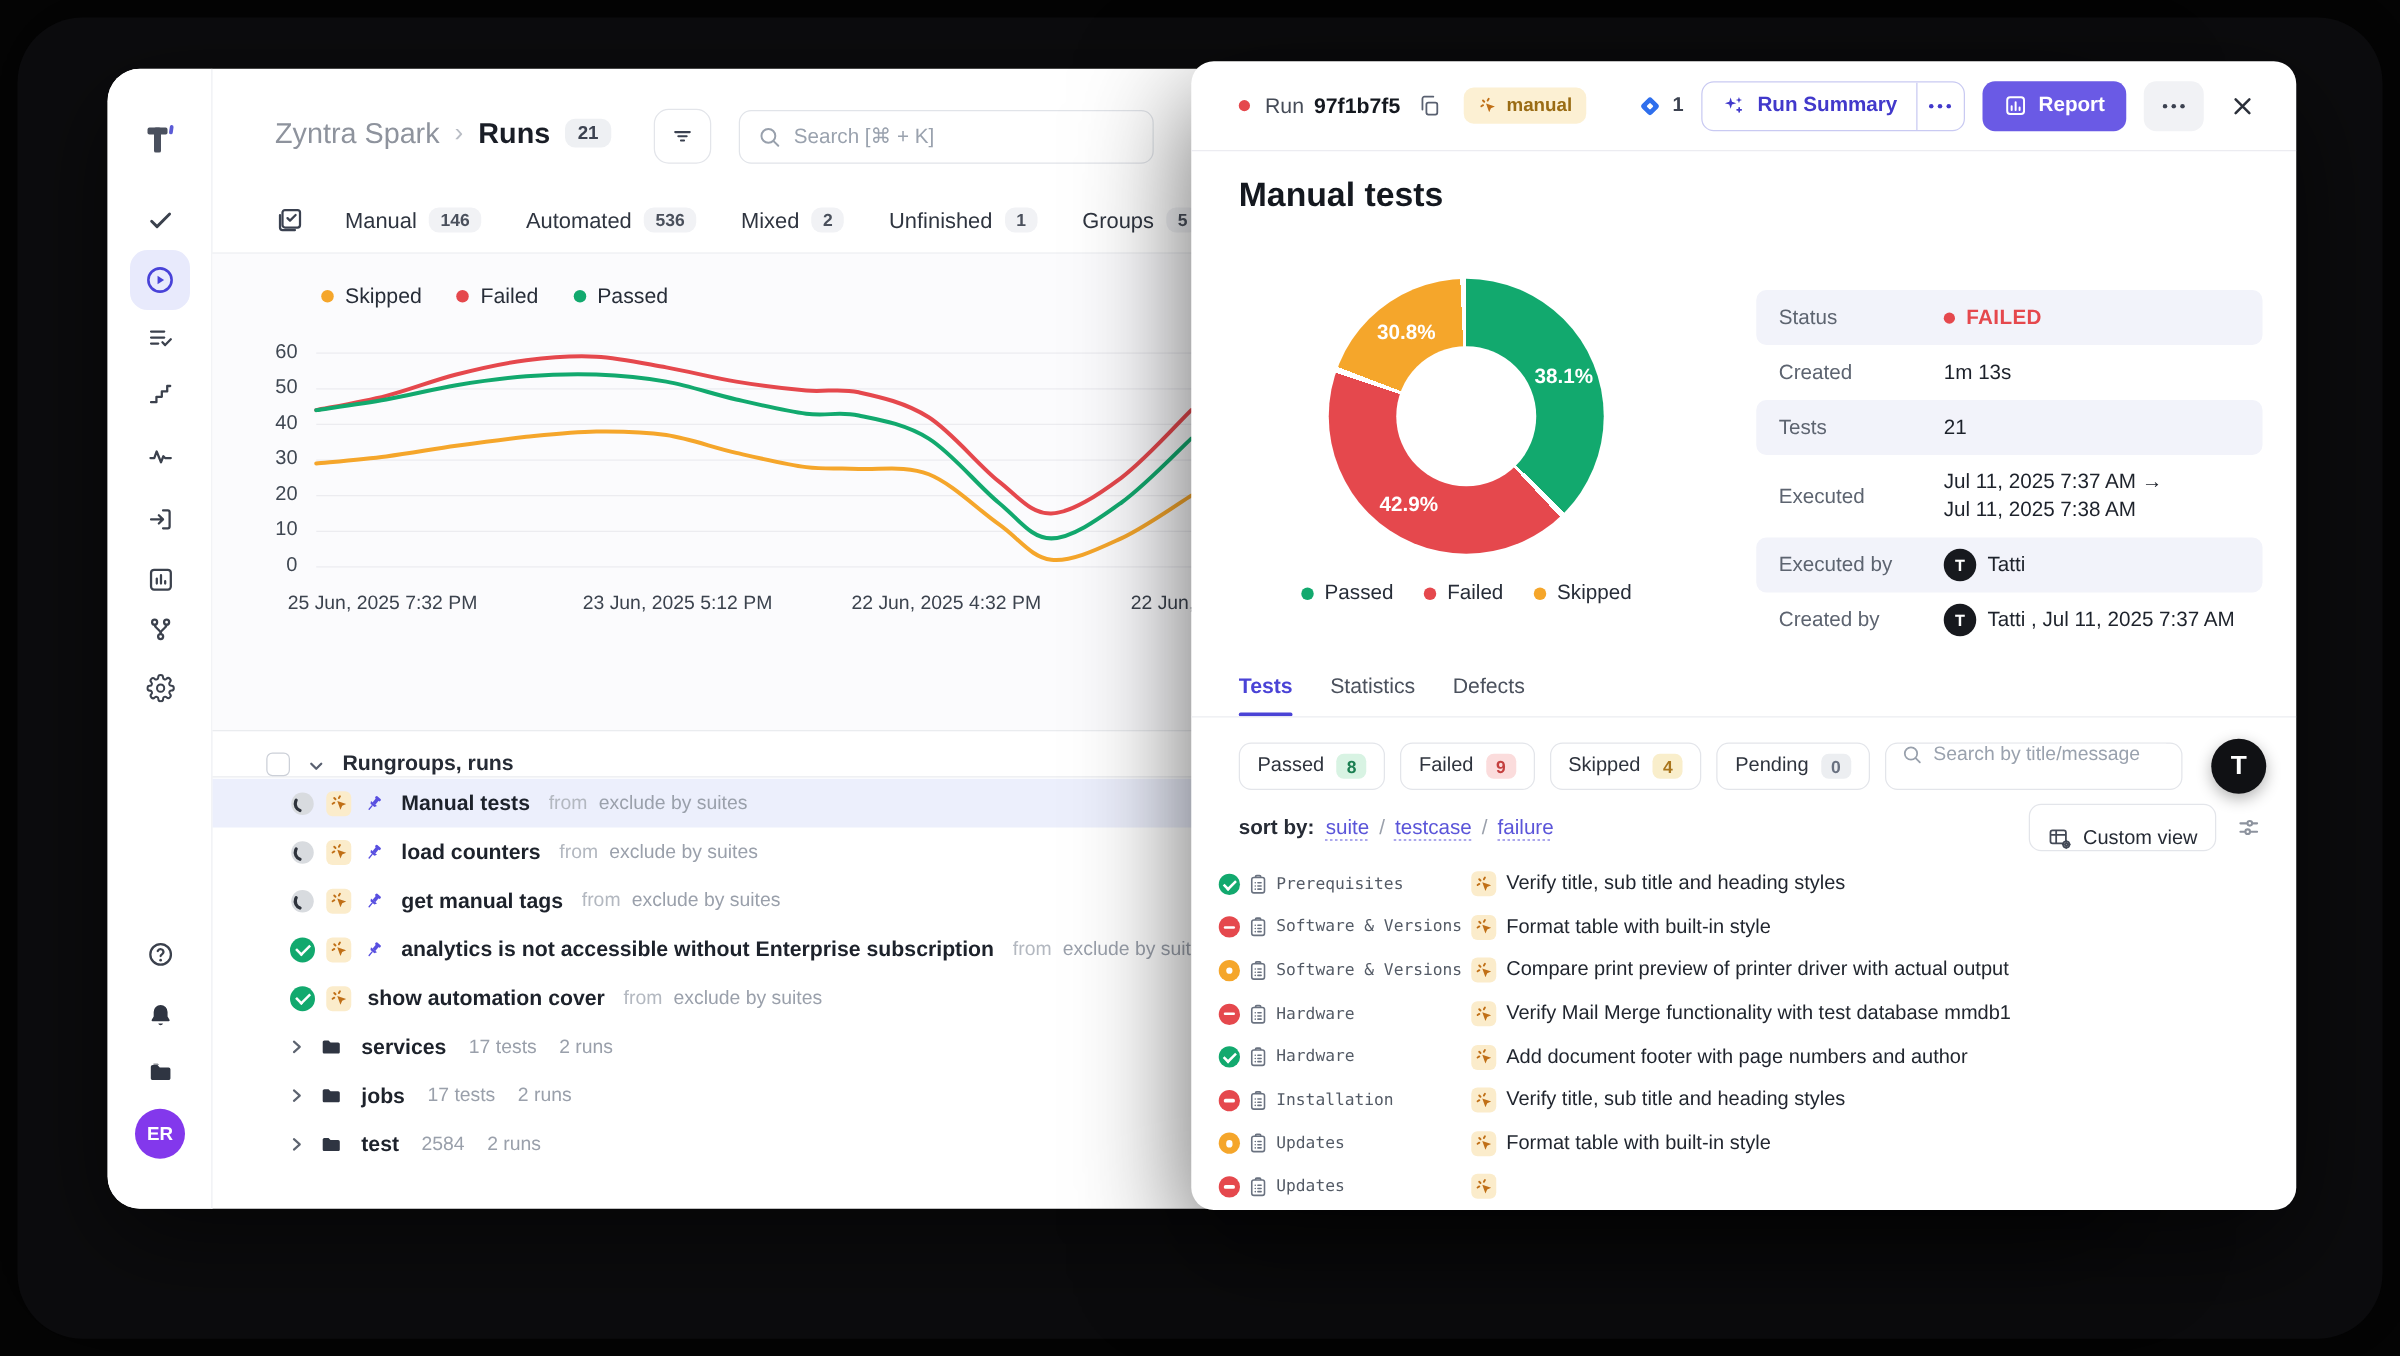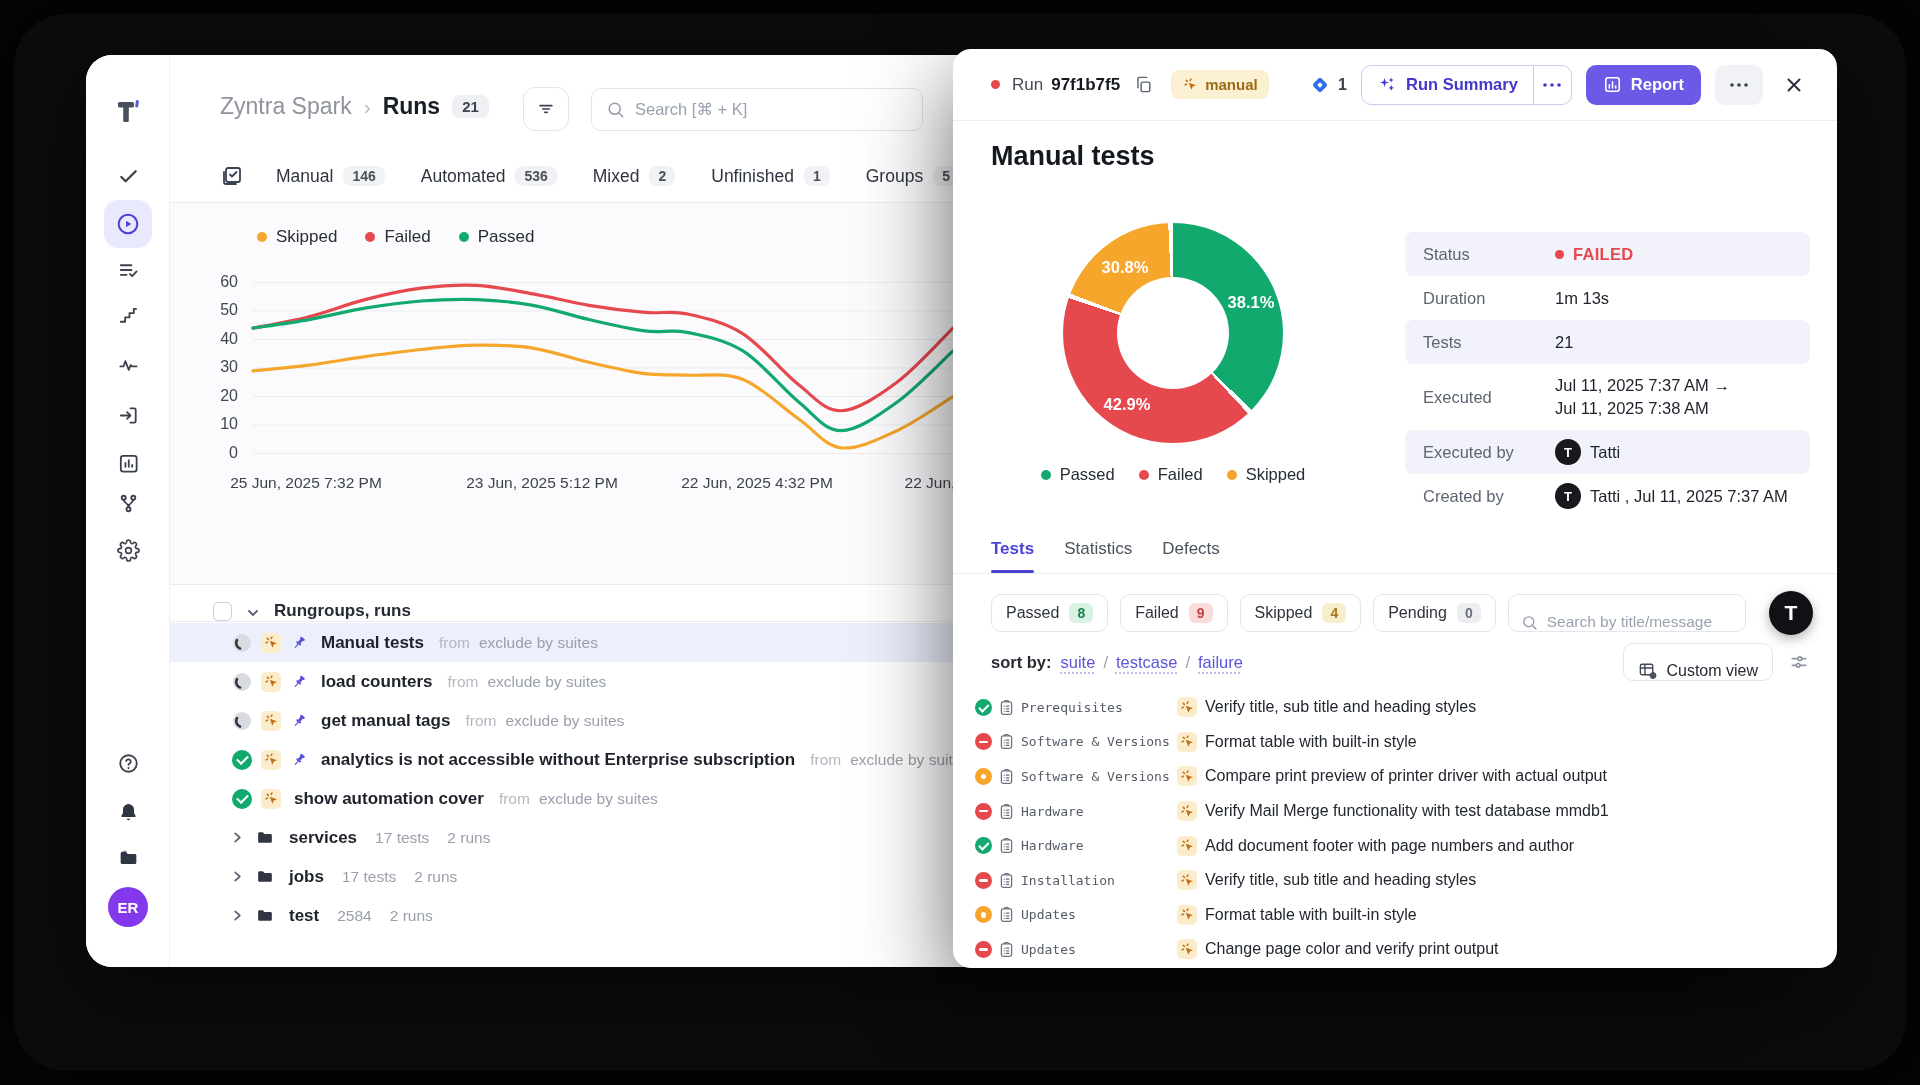--- a/index.html
+++ b/index.html
@@ -120,21 +120,21 @@
   .dw-tabs { position:absolute; left:38px; top:489px; display:flex; gap:30px; }
   .dw-tab { font-size:17px; color:#4b515d; font-weight:500; cursor:pointer; position:relative; line-height:22px; }
   .dw-tab.active { color:#4a43d6; font-weight:600; }
   .dw-tab.active::after { content:""; position:absolute; left:0; right:0; bottom:-13px; height:3px; background:#4a43d6; border-radius:2px; }
   .dw-tabs-divider { position:absolute; left:0; right:0; top:524px; height:1px; background:#ecedf1; }
 
   .chips-row { position:absolute; left:38px; top:545px; display:flex; gap:12px; align-items:center; }
   .chip { display:flex; align-items:center; gap:10px; height:38px; padding:0 14px; border:1px solid #e3e5ea; border-radius:10px;
           background:#fff; font-size:16px; color:#2e333d; font-weight:500; cursor:pointer; font-family:inherit; }
   .chip-badge { border-radius:6px; padding:2px 8px; font-size:14px; font-weight:700; }
-  .chip-search { display:flex; align-items:flex-end; gap:9px; height:38px; width:238px; border:1px solid #e3e5ea; border-radius:10px;
+  .chip-search { display:flex; align-items:flex-start; gap:9px; height:38px; width:238px; border:1px solid #e3e5ea; border-radius:10px;
                  padding:0 12px; background:#fff; }
   .chip-search input { border:0; outline:0; width:100%; font-size:15.5px; color:#3c4250; font-family:inherit; }
   .chip-search input::placeholder { color:#9aa2ae; }
   .t-widget { position:absolute; right:24px; top:542px; width:44px; height:44px; border-radius:50%; background:#101114; color:#fff;
               display:flex; align-items:center; justify-content:center; font-size:21px; font-weight:800;
               box-shadow:0 4px 12px rgba(0,0,0,.3); cursor:pointer; }
 
   .sort-row { position:absolute; left:38px; right:28px; top:594px; height:38px; display:flex; align-items:center; }
   .sort-label { font-size:16.5px; color:#262b35; font-weight:600; margin-right:9px; }
   .sort-link { font-size:16.5px; color:#5b55d9; text-decoration:underline dotted; text-decoration-color:#aca8ec;
@@ -644,21 +644,21 @@
 
     <div class="details" id="detail-rows">
         <div class="detail-row alt">
           <span class="d-label">Status</span>
           <span class="d-value">
             <span class="dot-red"></span>
             <span class="status-failed">FAILED</span>
           </span>
         </div>
         <div class="detail-row">
-          <span class="d-label">Duration</span>
+          <span class="d-label">Created</span>
           <span class="d-value">1m 13s</span>
         </div>
         <div class="detail-row alt">
           <span class="d-label">Tests</span>
           <span class="d-value">21</span>
         </div>
         <div class="detail-row tall">
           <span class="d-label">Executed</span>
           <span class="d-value">
             <span>
@@ -917,17 +917,16 @@
           <span class="click-ico">
             <svg width="15" height="15" viewBox="0 0 16 16">
               <g stroke="#c06f16" stroke-width="1.6" stroke-linecap="round">
                 <path d="M8.5 2.2l-.9 1.5"></path>
                 <path d="M2.2 8.5l1.5-.9"></path>
                 <path d="M3.6 3.6l1.1 1.1"></path>
               </g>
               <path d="M6.2 6.2l7.6 2.6-3.4 1.4-1.5 3.4z" fill="#c06f16"></path>
             </svg>
           </span>
-          <span class="t-title">Change page color and verify print output</span>
         </div>
       </div>
   </div>
 </div>
 
 </body></html>

